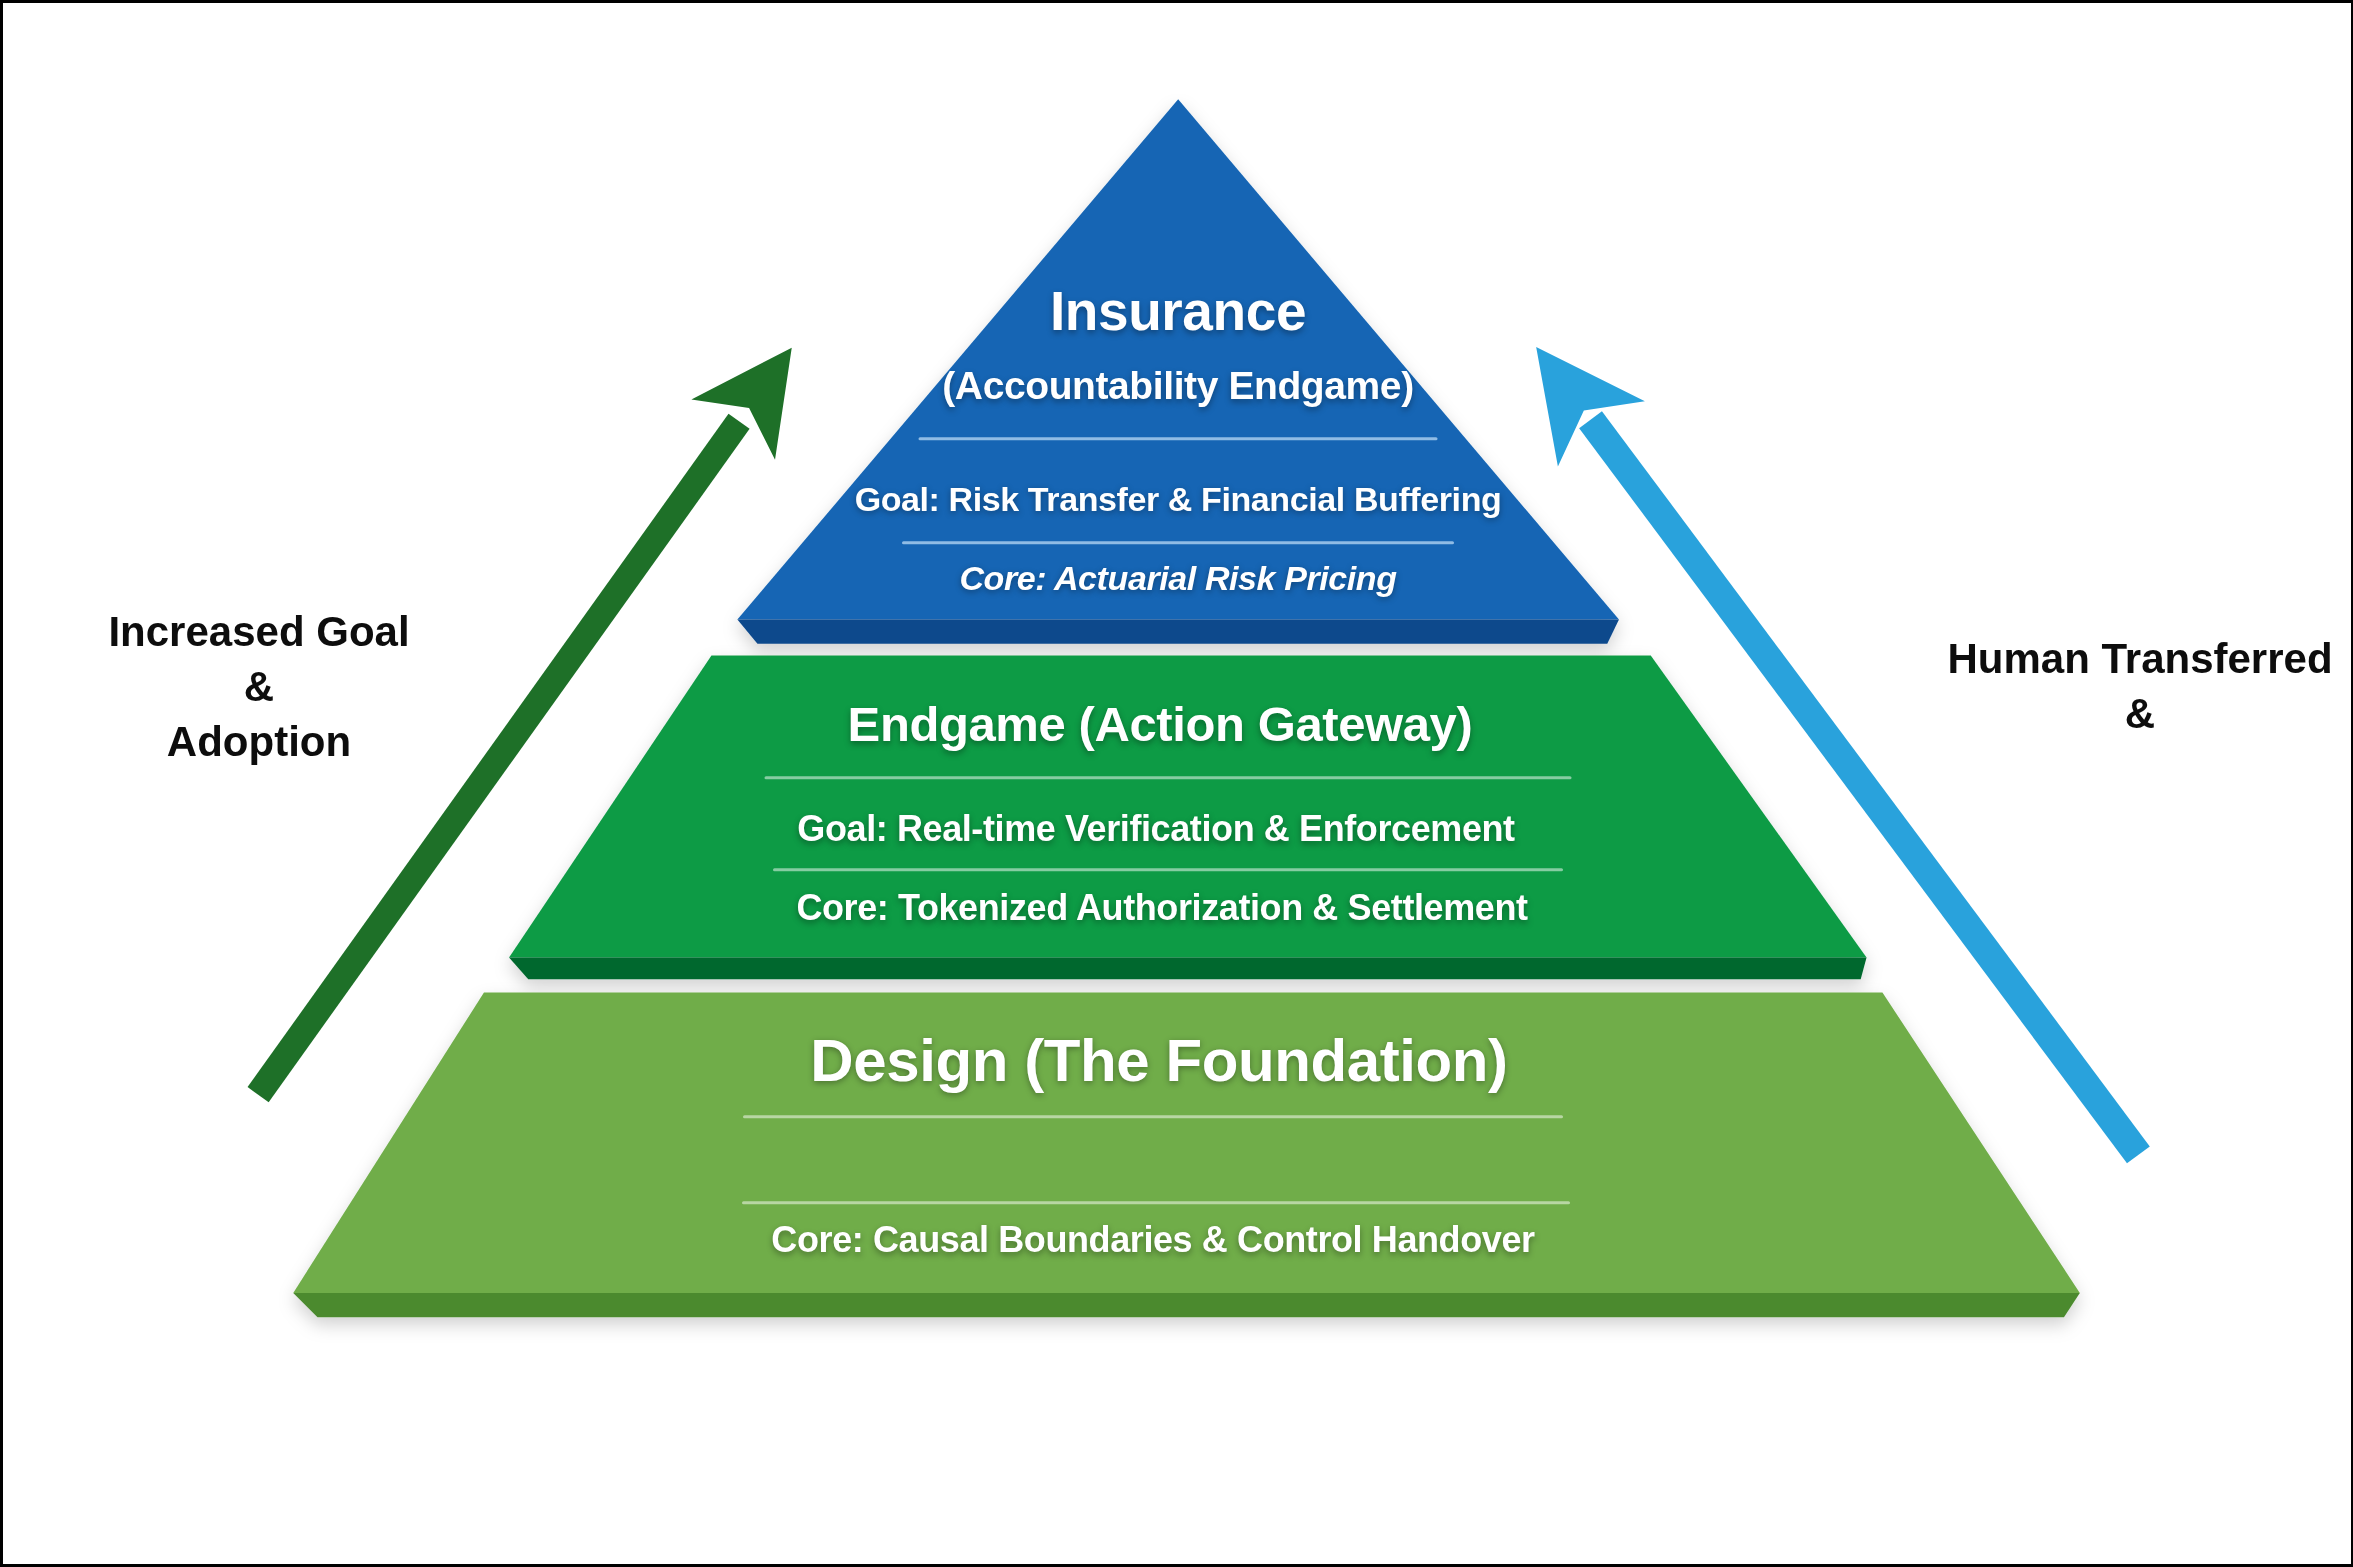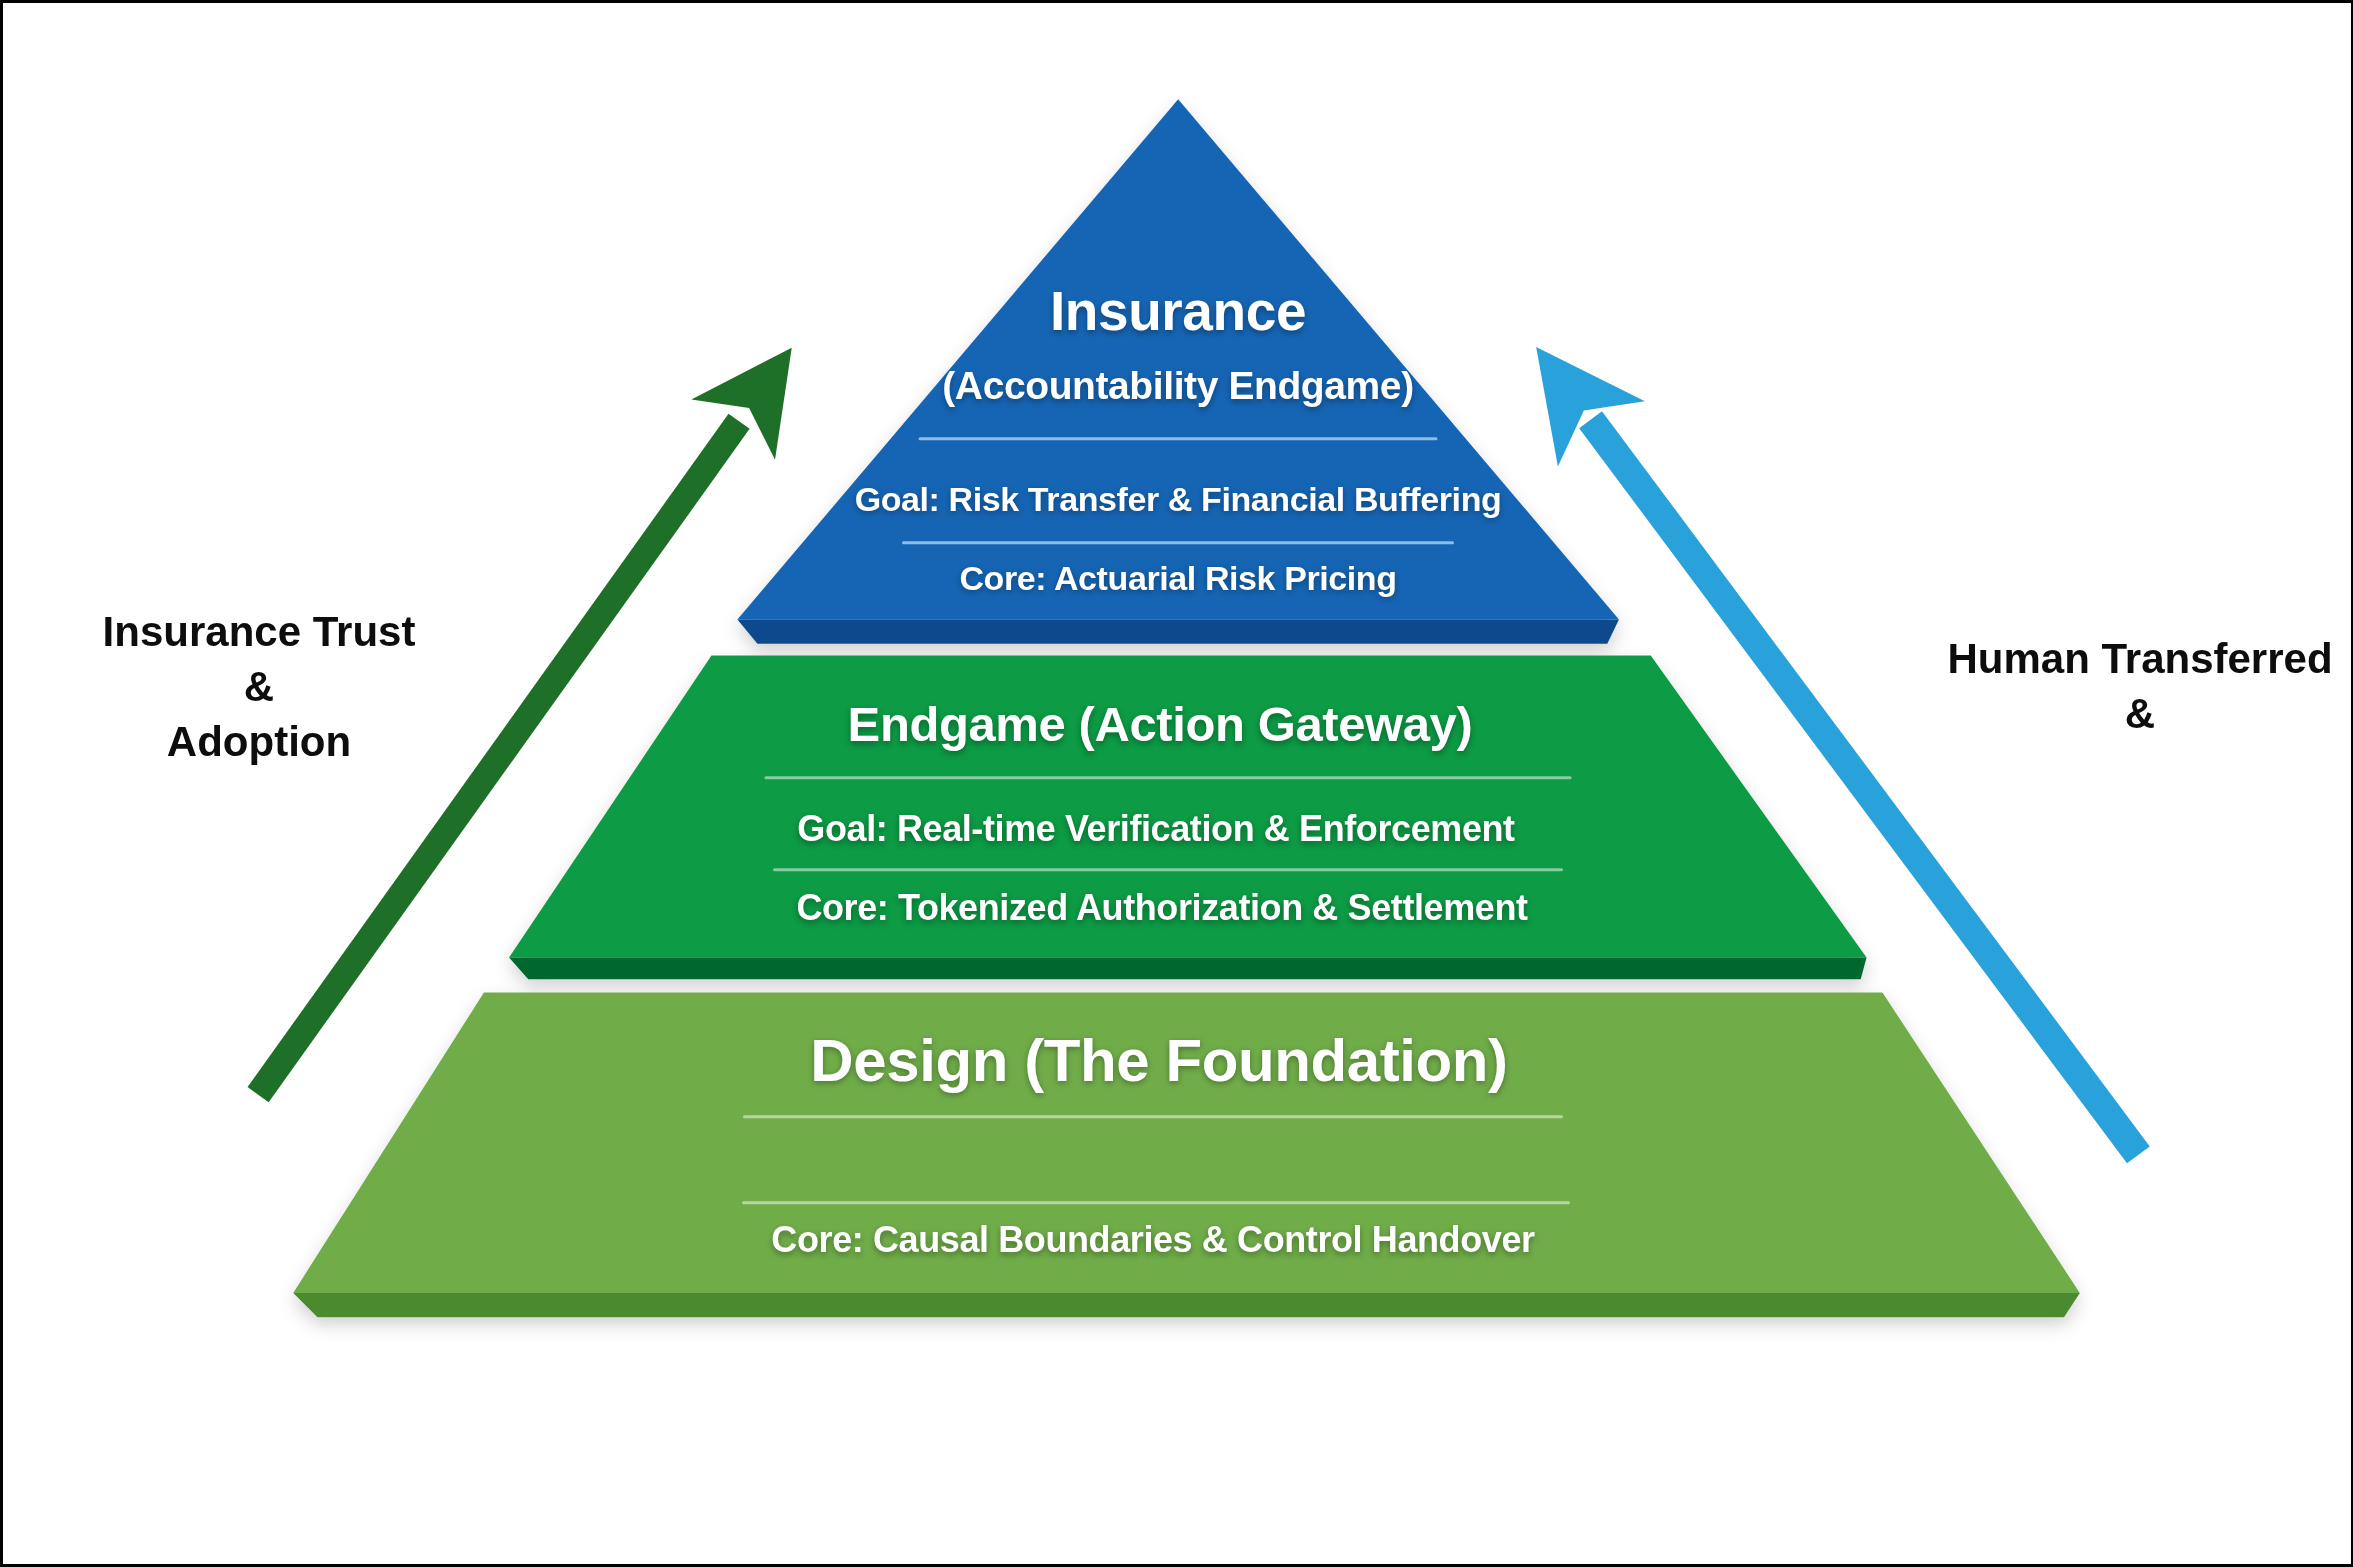--- a/index.html
+++ b/index.html
@@ -22,21 +22,21 @@
   .sep{
     position:absolute;height:3.3px;transform:translate(-50%,-50%);
     background:rgba(255,255,255,.5);border-radius:1.7px;
   }
   .sep.blue{background:rgba(185,218,245,.75);}
   #ins-title{left:1175px;top:308px;font-size:55px;}
   #ins-sub{left:1175px;top:383px;font-size:39px;}
   #ins-sep1{left:1175px;top:436px;width:519px;}
   #ins-goal{left:1175px;top:496px;font-size:34px;}
   #ins-sep2{left:1175px;top:540px;width:552px;}
-  #ins-core{left:1175px;top:575px;font-size:34px;}
+  #ins-core{left:1175px;top:575px;font-size:34px;font-style:italic;}
 
   #fin-title{left:1157px;top:721px;font-size:49px;}
   #fin-sep1{left:1165px;top:775px;width:807px;}
   #fin-goal{left:1153px;top:826px;font-size:36px;}
   #fin-sep2{left:1165px;top:867px;width:790px;}
   #fin-core{left:1159px;top:905px;font-size:36px;}
 
   #des-title{left:1156px;top:1057px;font-size:60px;}
   #des-sep1{left:1150px;top:1114px;width:820px;}
   #des-goal{left:1148px;top:1159px;font-size:36px;}
@@ -101,21 +101,21 @@
   <div class="tx" id="fin-goal">Goal: Real-time Verification &amp; Enforcement</div>
   <div class="sep" id="fin-sep2"></div>
   <div class="tx" id="fin-core">Core: Tokenized Authorization &amp; Settlement</div>
 
   <div class="tx" id="des-title">Design (The Foundation)</div>
   <div class="sep" id="des-sep1"></div>
   <div class="sep" id="des-sep2"></div>
   <div class="tx" id="des-core">Core: Causal Boundaries &amp; Control Handover</div>
 
   <div class="side-label" id="label-left">
-    <div>Insurance Trust</div>
+    <div>Increased Goal</div>
     <div>&amp;</div>
     <div>Adoption</div>
   </div>
   <div class="side-label" id="label-right">
     <div>Human Transferred</div>
     <div>&amp;</div>
   </div>
 
 </div>
 

